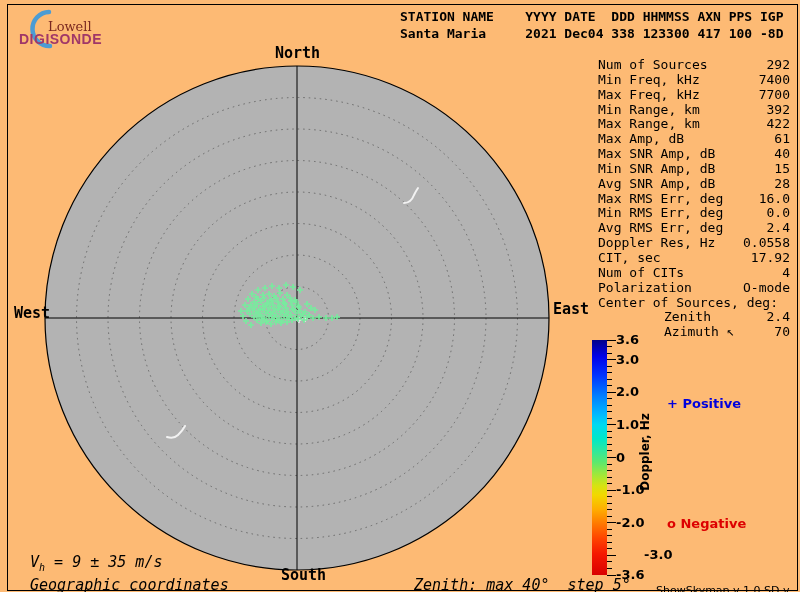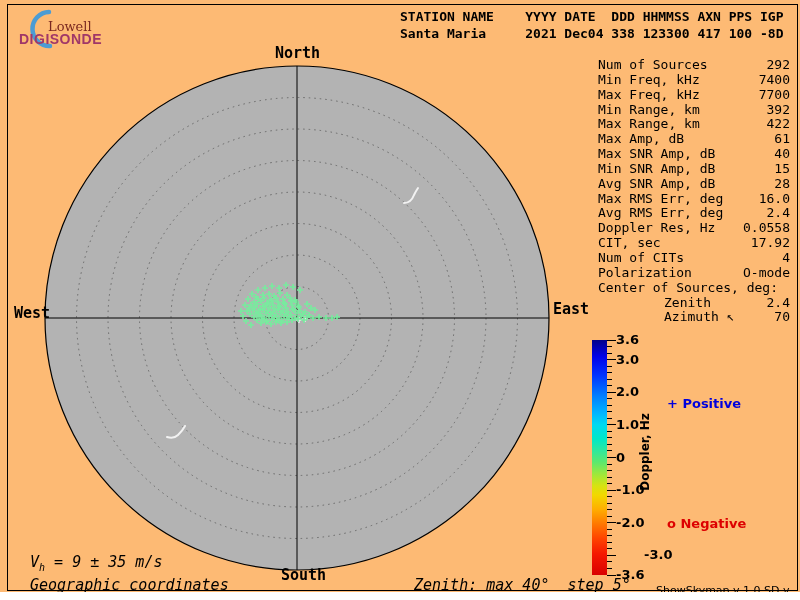--- a/index.html
+++ b/index.html
@@ -92,20 +92,21 @@
       <div class="info-row"><span>Num of Sources</span><span>292</span></div>
       <div class="info-row"><span>Min Freq, kHz</span><span>7400</span></div>
       <div class="info-row"><span>Max Freq, kHz</span><span>7700</span></div>
       <div class="info-row"><span>Min Range, km</span><span>392</span></div>
       <div class="info-row"><span>Max Range, km</span><span>422</span></div>
       <div class="info-row"><span>Max Amp, dB</span><span>61</span></div>
       <div class="info-row"><span>Max SNR Amp, dB</span><span>40</span></div>
       <div class="info-row"><span>Min SNR Amp, dB</span><span>15</span></div>
       <div class="info-row"><span>Avg SNR Amp, dB</span><span>28</span></div>
       <div class="info-row"><span>Max RMS Err, deg</span><span>16.0</span></div>
+      <div class="info-row"><span>Min RMS Err, deg</span><span>0.0</span></div>
       <div class="info-row"><span>Avg RMS Err, deg</span><span>2.4</span></div>
       <div class="info-row"><span>Doppler Res, Hz</span><span>0.0558</span></div>
       <div class="info-row"><span>CIT, sec</span><span>17.92</span></div>
       <div class="info-row"><span>Num of CITs</span><span>4</span></div>
       <div class="info-row"><span>Polarization</span><span>O-mode</span></div>
       <div class="info-row"><span>Center of Sources, deg:</span><span></span></div>
       <div class="info-row indent"><span>Zenith</span><span>2.4</span></div>
       <div class="info-row indent"><span>Azimuth ↖</span><span>70</span></div>
     </div>
 

